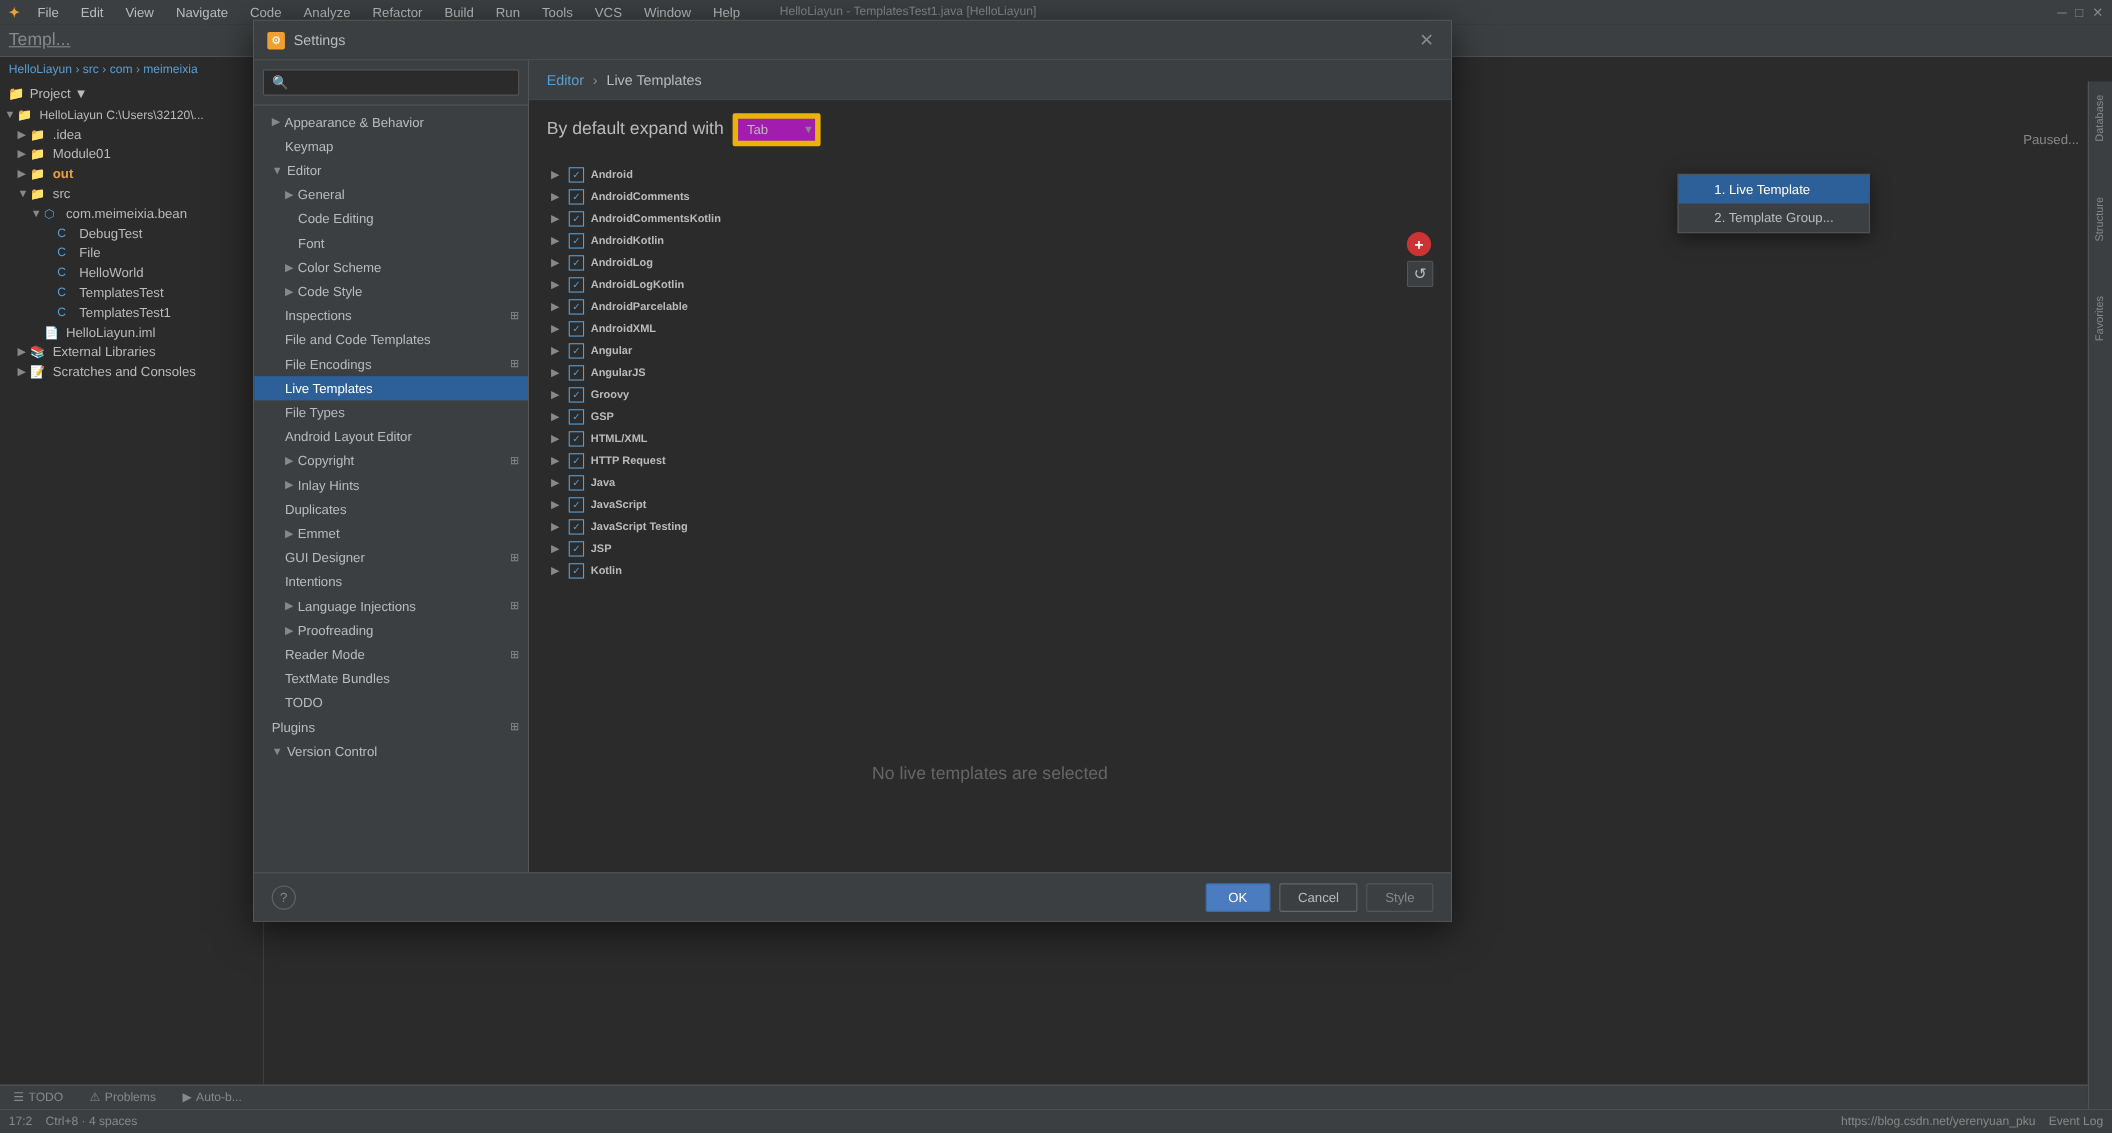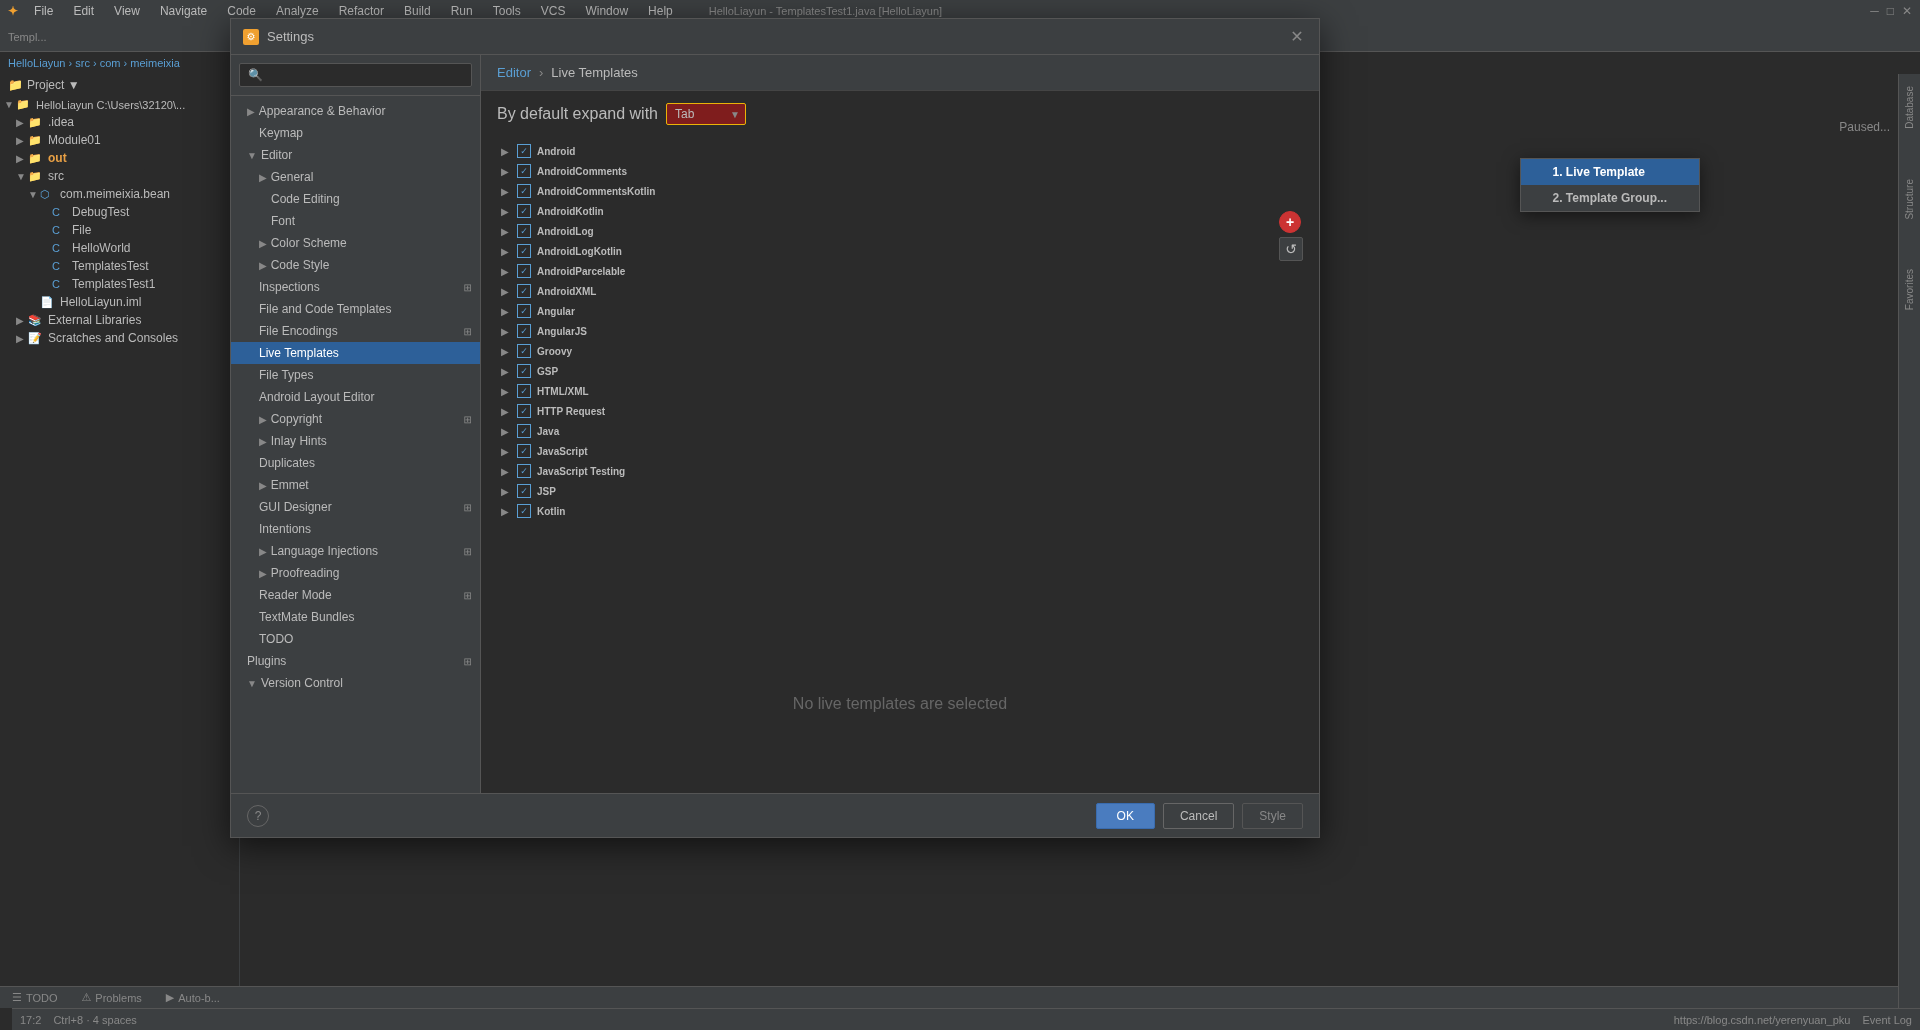--- a/index.html
+++ b/index.html
@@ -93,21 +93,21 @@
       cursor: pointer;
       font-size: 12px;
       color: #bbbbbb;
     }
     .tree-arrow { width: 12px; font-size: 10px; color: #888; }
     .tree-icon { width: 16px; margin-right: 4px; font-size: 11px; }
 
     
     .statusbar {
       position: absolute;
-      bottom: 0; left: 12px; right: 0;
+      bottom: 0; left: 0; right: 0;
       height: 22px;
       background: #3c3f41;
       border-top: 1px solid #555;
       display: flex;
       align-items: center;
       padding: 0 8px;
       font-size: 11px;
       color: #888;
       gap: 12px;
     }
@@ -245,22 +245,22 @@
       display: flex;
       align-items: center;
       gap: 8px;
       margin-bottom: 16px;
     }
     .expand-default-label {
       font-size: 16px;
       color: #bbbbbb;
     }
     .expand-select {
-      background: #7f1d1d;
-      border: 1px solid #eab308;
+      background: #a21caf;
+      border: 5px solid #eab308;
       color: #bbbbbb;
       padding: 3px 20px 3px 8px;
       font-size: 12px;
       outline: none;
       cursor: pointer;
       appearance: none;
       min-width: 80px;
       border-radius: 2px;
     }
     .select-wrapper {
@@ -397,21 +397,20 @@
       border: 1px solid #555;
       box-shadow: 0 4px 16px rgba(0,0,0,0.5);
       z-index: 300;
       min-width: 160px;
     }
     .dropdown-item {
       padding: 6px 32px;
       cursor: pointer;
       font-size: 12px;
       color: #bbbbbb;
-      font-weight: bold;
     }
     .dropdown-item.selected-item {
       background: #2d6099;
       color: white;
     }
 
     
     .vertical-tabs {
       position: absolute;
       right: 0; top: 74px; bottom: 22px;
@@ -477,21 +476,21 @@
   <span class="menubar-item">Help</span>
   <span style="margin-left:20px;color:#888;font-size:11px;">HelloLiayun - TemplatesTest1.java [HelloLiayun]</span>
   <span style="margin-left:auto;display:flex;gap:8px;">
     <span style="cursor:pointer;color:#888;">─</span>
     <span style="cursor:pointer;color:#888;">□</span>
     <span style="cursor:pointer;color:#888;">✕</span>
   </span>
 </div>
 
 <div class="toolbar">
-  <span style="color:#888;font-size:11px;">Templ...</span>
+  <span style="color:#888;font-size:16px;text-decoration:underline;">Templ...</span>
 </div>
 
 <div class="breadcrumb-bar">
   <span style="color:#5a9fd4;">HelloLiayun › src › com › meimeixia</span>
 </div>
 
 <div class="sidebar">
   <div class="sidebar-header">
     <span style="color:#5a9fd4;">📁</span>
     <span style="margin-left:4px;">Project ▼</span>

